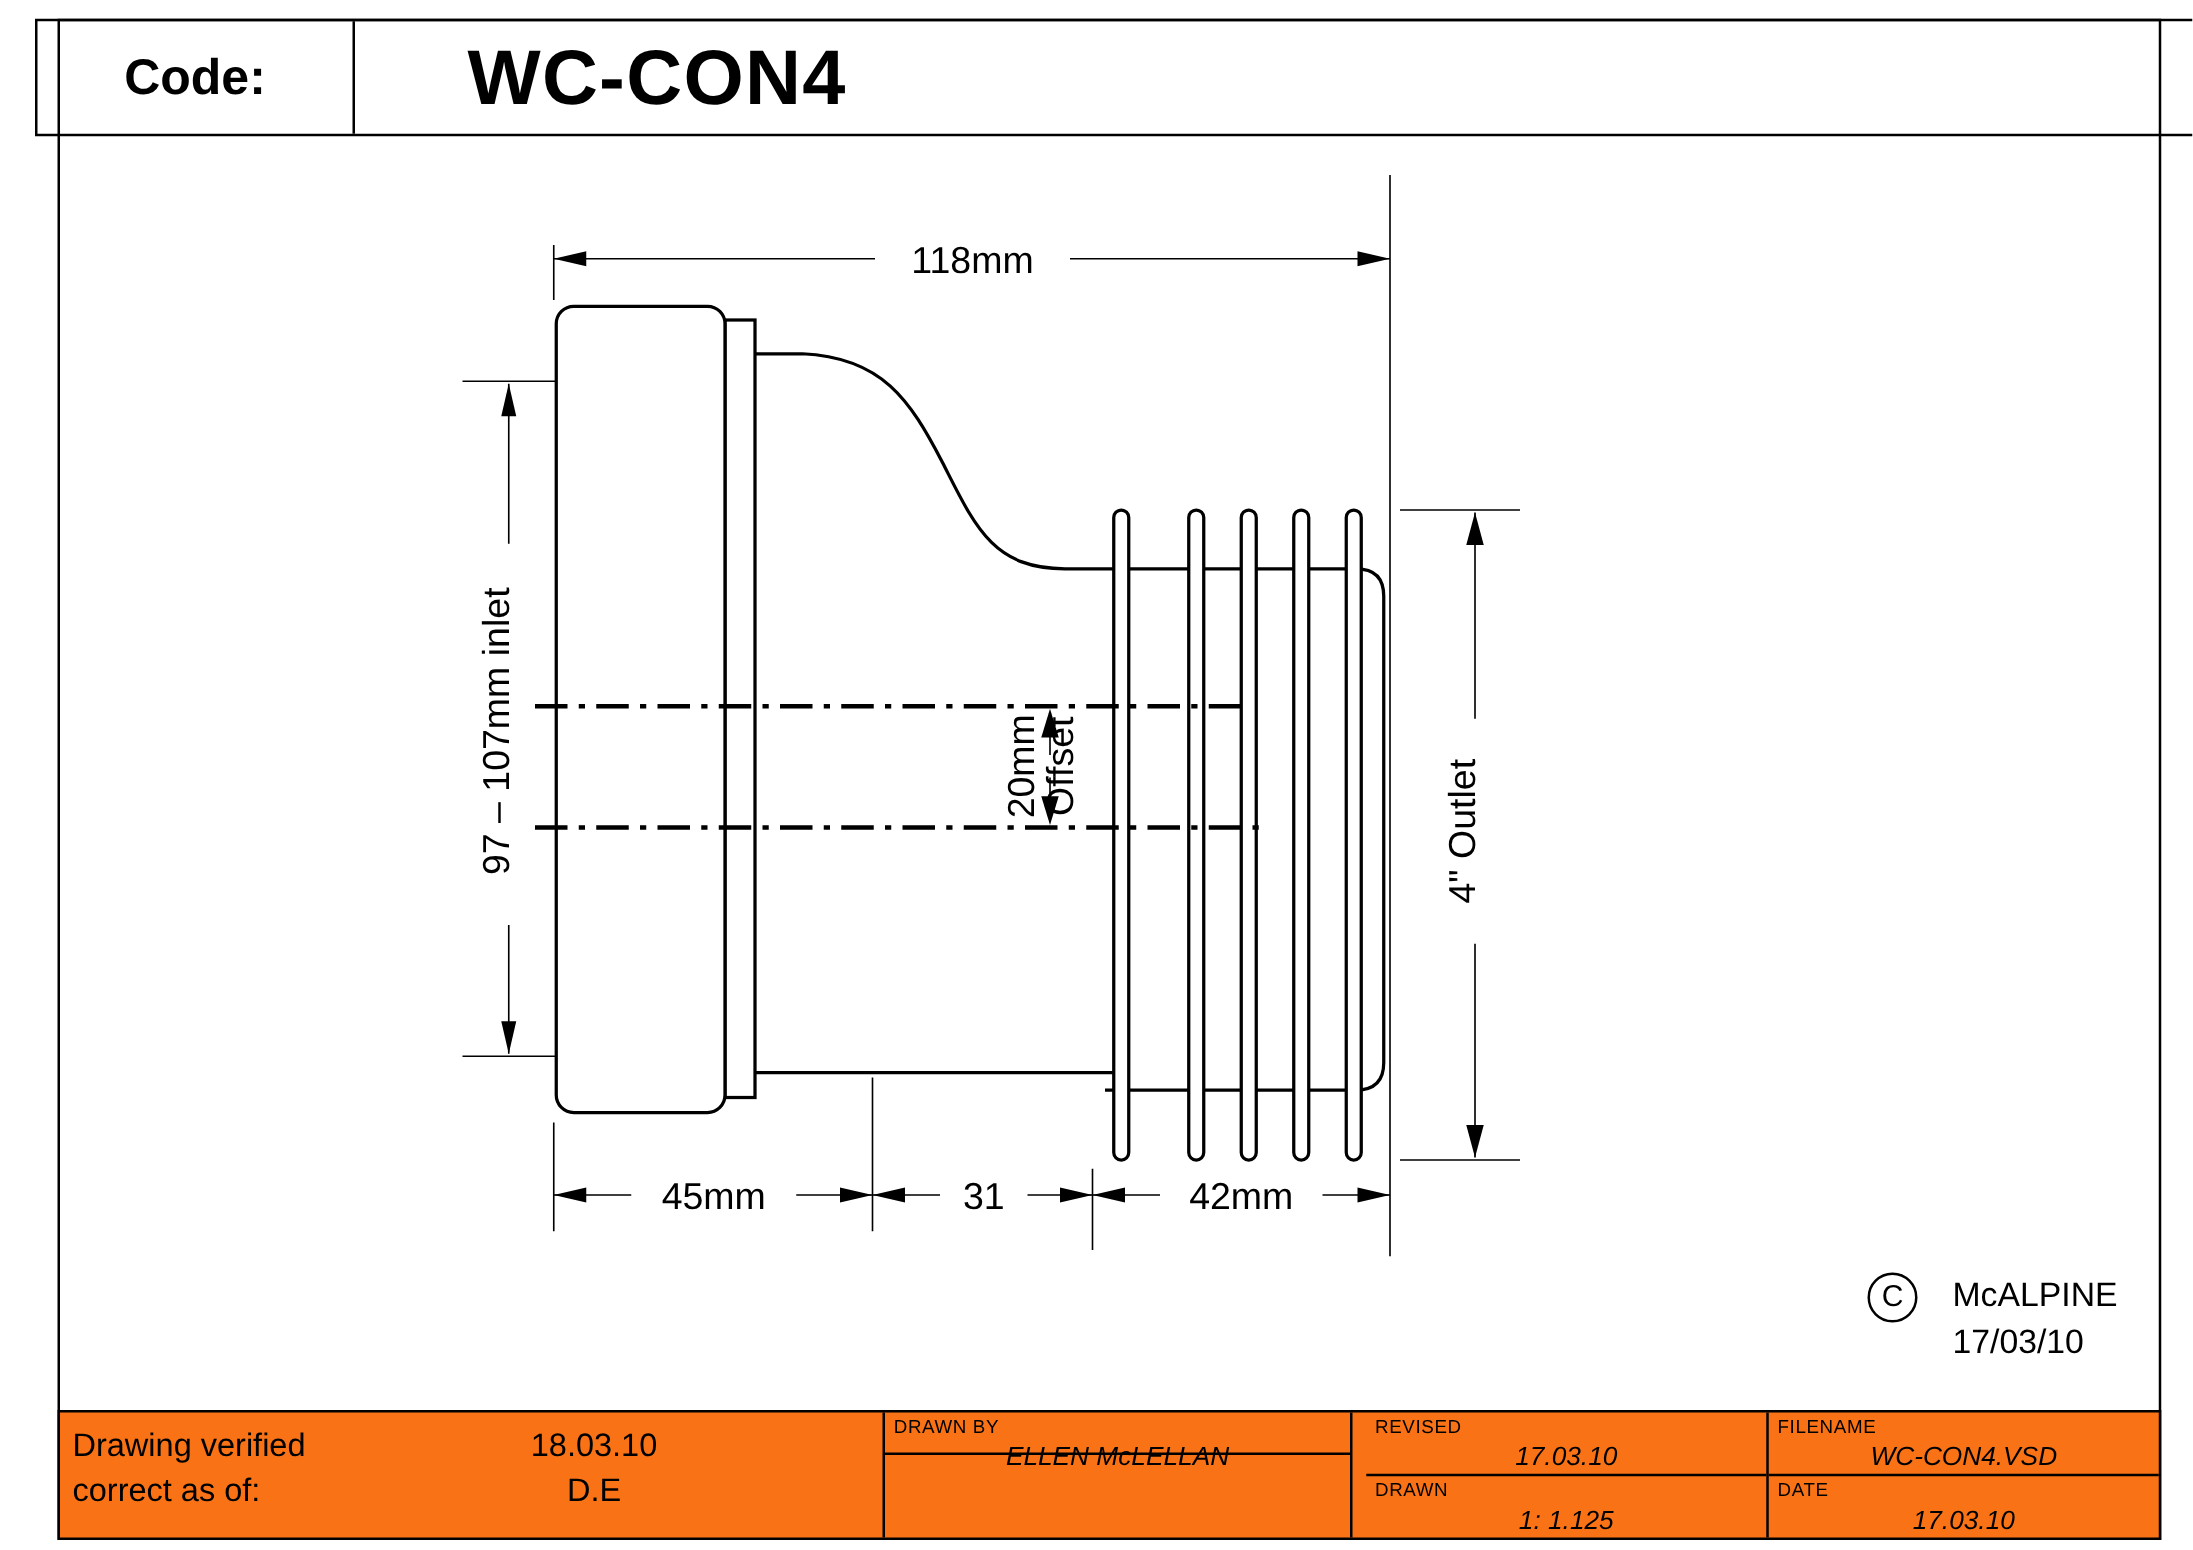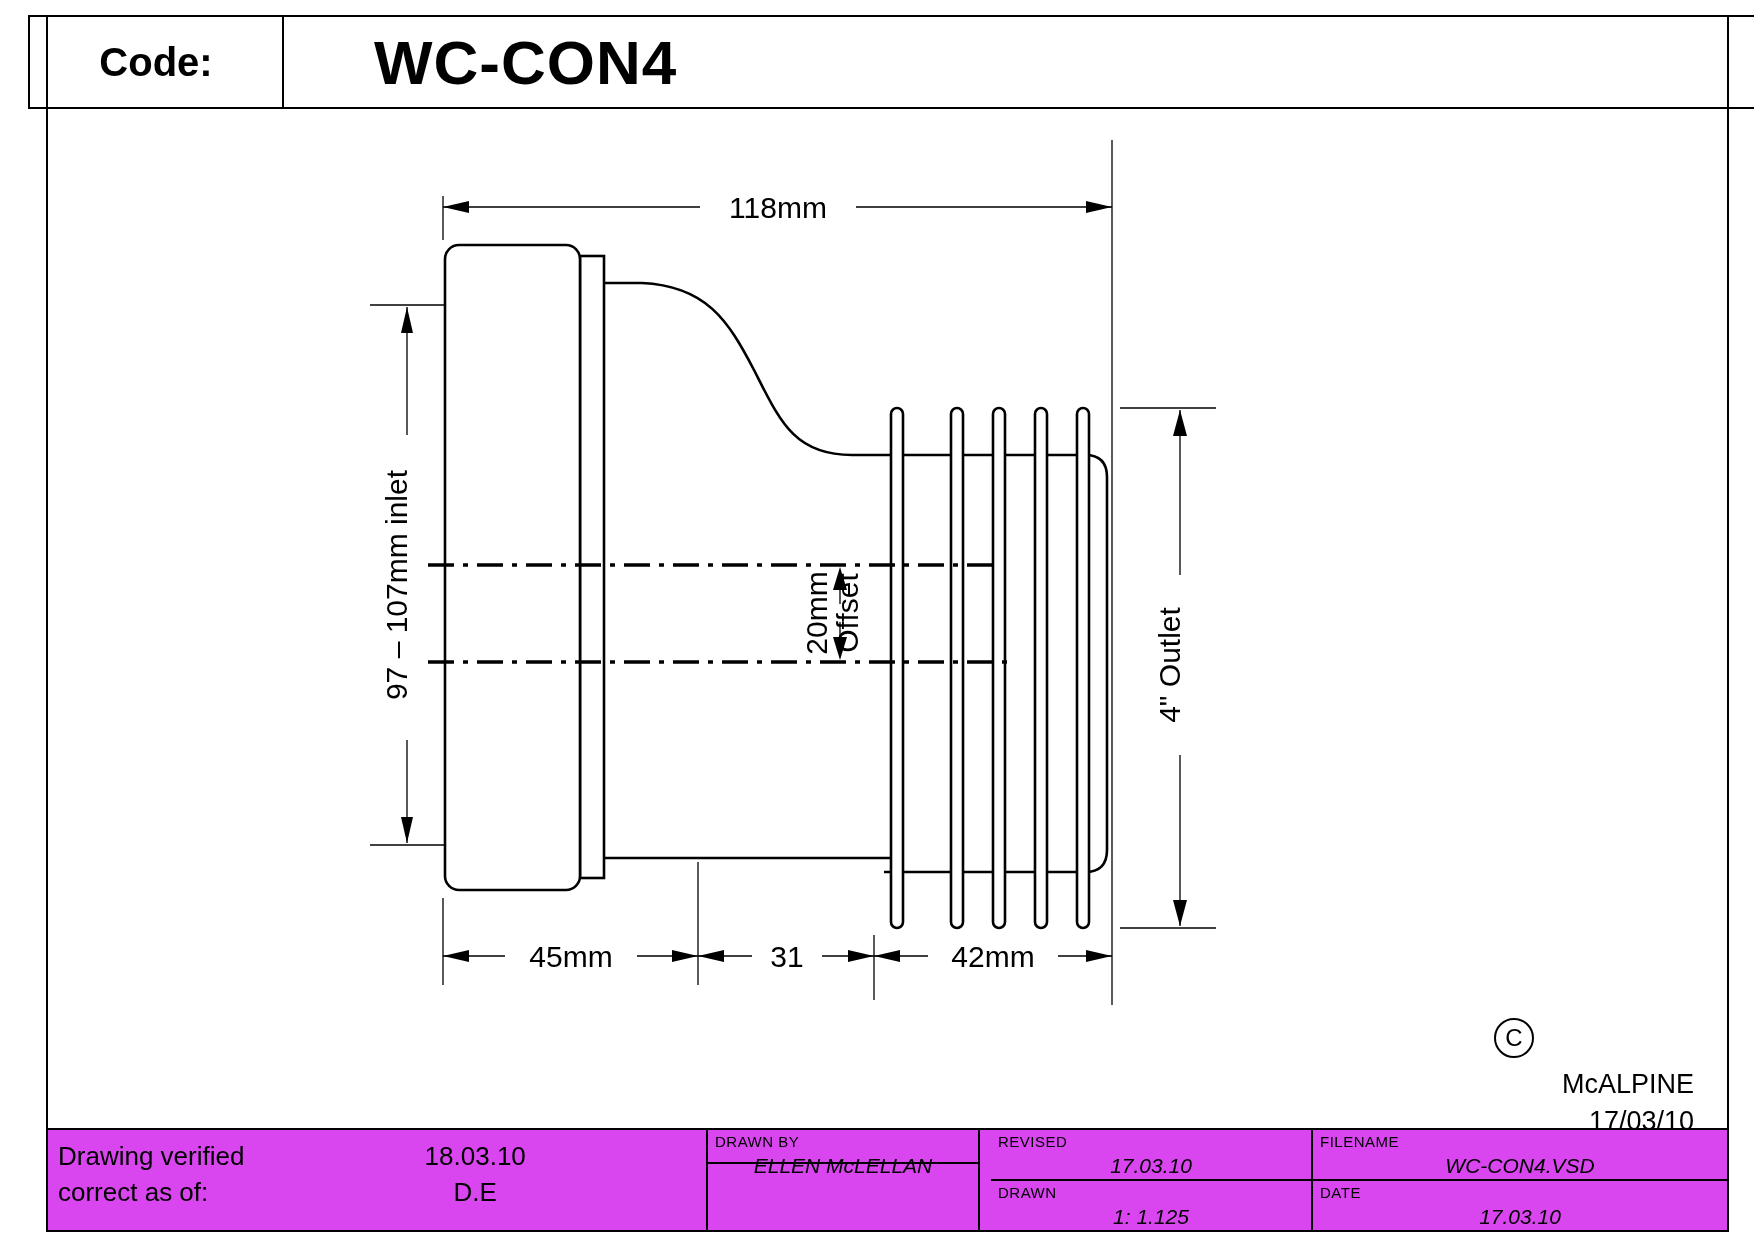--- a/index.html
+++ b/index.html
@@ -14,28 +14,28 @@
   .header .code-cell{width:254px;border-right:2px solid #000;box-sizing:border-box;display:flex;align-items:center;justify-content:center;}
   .header .code-cell span{font-size:40px;font-weight:bold;}
   .header .title-cell{flex:1;display:flex;align-items:center;}
   .header .title-cell span{font-size:62px;font-weight:bold;letter-spacing:1px;padding-left:90px;}
   
   svg.draw{position:absolute;left:0;top:0;width:1754px;height:1240px;}
   .dimtext{font-family:"Liberation Sans",sans-serif;font-size:30px;fill:#000;}
   
   .copyright{position:absolute;left:1494px;top:1018px;display:flex;align-items:flex-start;}
   .c-circle{width:40px;height:40px;border:2.5px solid #000;border-radius:50%;display:flex;align-items:center;justify-content:center;font-size:24px;box-sizing:border-box;}
-  .c-text{margin-left:28px;text-align:right;font-size:27px;line-height:37px;margin-top:48px;}
+  .c-text{margin-left:28px;text-align:left;font-size:27px;line-height:37px;}
   
-  .footer{position:absolute;left:46px;top:1128px;width:1683px;height:104px;border:2px solid #000;box-sizing:border-box;display:flex;background:#d946ef;}
+  .footer{position:absolute;left:46px;top:1128px;width:1683px;height:104px;border:2px solid #000;box-sizing:border-box;display:flex;background:#f97316;}
   .f-left{width:660px;border-right:2px solid #000;box-sizing:border-box;display:flex;font-size:26px;}
   .f-left .lbl{padding:8px 0 0 10px;line-height:36px;}
   .f-left .val{flex:1;text-align:center;padding-top:8px;line-height:36px;}
   .f-col{display:flex;flex-direction:column;box-sizing:border-box;}
-  .f-col.drawn{width:272px;border-right:2px solid #000;gap:34px;}
+  .f-col.drawn{width:374px;border-right:2px solid #000;gap:34px;}
   .f-col.revs{width:333px;border-right:2px solid #000;padding-left:11px;}
   .f-col.file{flex:1;}
   .f-row{flex:1;box-sizing:border-box;position:relative;}
   .f-row.top{border-bottom:2px solid #000;}
   .f-label{position:absolute;left:7px;top:3px;font-size:15px;letter-spacing:0.5px;}
   .f-value{position:absolute;left:0;right:0;top:24px;text-align:center;font-size:21px;font-style:italic;}
 </style>
 </head>
 <body>
 

